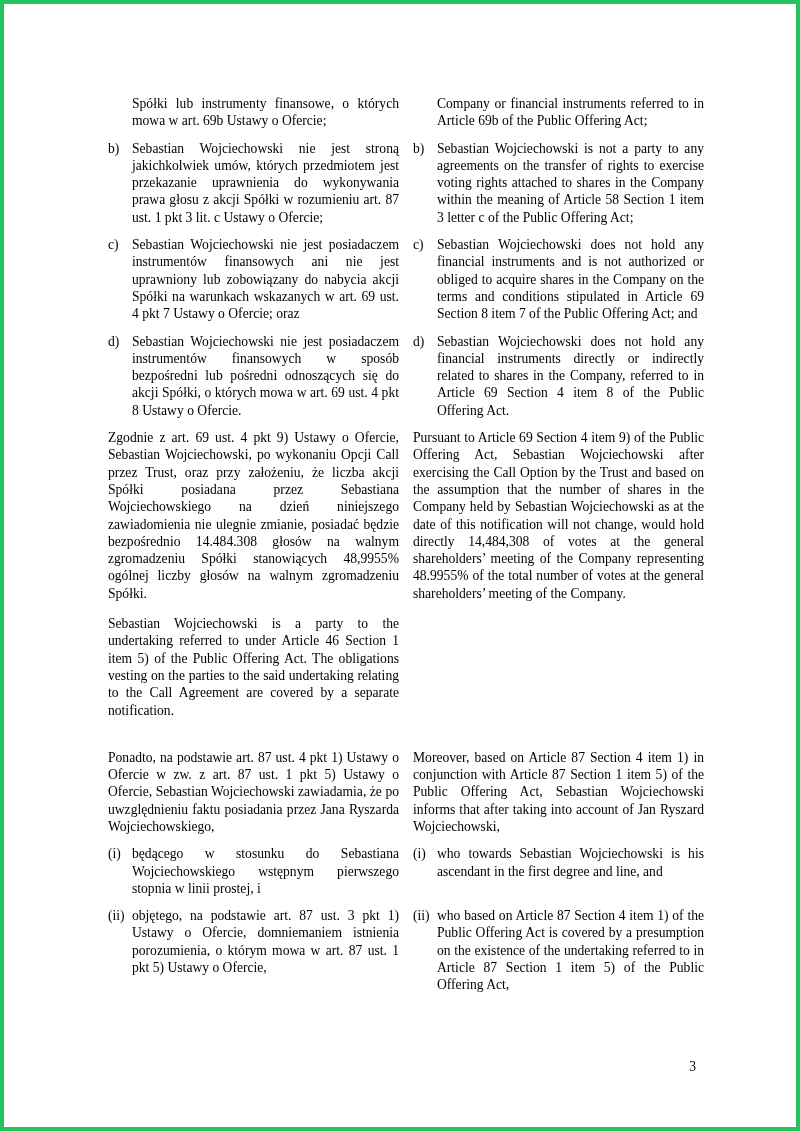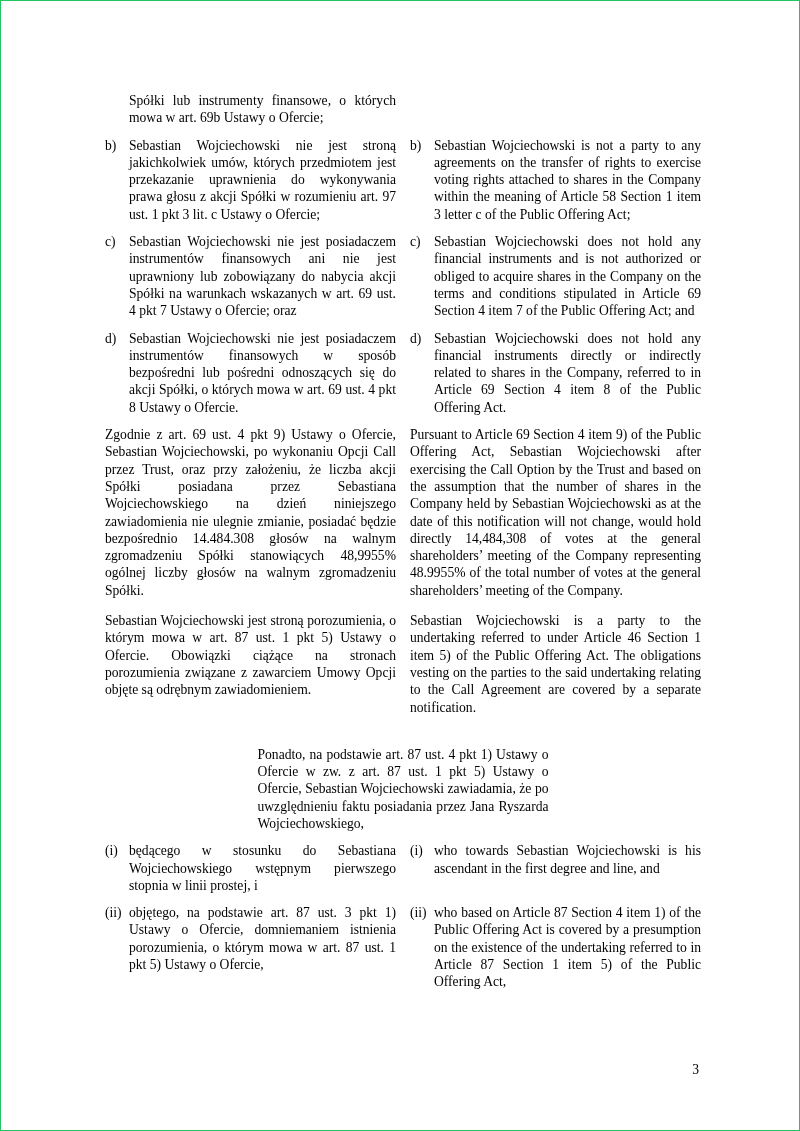--- a/index.html
+++ b/index.html
@@ -4,40 +4,40 @@
 <style>
   * { margin: 0; padding: 0; box-sizing: border-box; }
   html, body { background: #ffffff; }
   body { font-family: "Liberation Serif", "DejaVu Serif", serif; color: #000; }
 
   .page {
     position: relative;
     width: 800px;
     height: 1131px;
     background: #ffffff;
-    border: 1px solid #22c55e;
+    border: 4px solid #22c55e;
     overflow: hidden;
   }
 
   .content {
     position: absolute;
     left: 104px;
     top: 91px;
     width: 596px;
   }
 
   .row {
     display: flex;
     gap: 14px;
     margin-bottom: 10px;
     align-items: flex-start;
   }
   .row.mt-sm { margin-top: 0; }
   .row.mt-md { margin-top: 13px; }
-  .row.mt-lg { margin-top: 30px; justify-content: center; }
+  .row.mt-lg { margin-top: 30px; }
 
   .cell {
     width: 291px;
     flex: 0 0 291px;
     font-size: 13.6px;
     line-height: 17.3px;
     text-align: justify;
   }
 
   .cell.li { display: flex; }
@@ -63,67 +63,71 @@
 <body>
 
 <div class="page">
   <div class="content">
 
     <div class="row">
       <div class="cell li">
         <span class="marker"></span>
         <span class="t">Spółki lub instrumenty finansowe, o których mowa w art. 69b Ustawy o Ofercie;</span>
       </div>
+      <div class="cell li">
+        <span class="marker"></span>
+        <span class="t">Company or financial instruments referred to in Article 69b of the Public Offering Act;</span>
+      </div>
     </div>
 
     <div class="row">
       <div class="cell li">
         <span class="marker">b)</span>
-        <span class="t">Sebastian Wojciechowski nie jest stroną jakichkolwiek umów, których przedmiotem jest przekazanie uprawnienia do wykonywania prawa głosu z akcji Spółki w rozumieniu art. 97 ust. 1 pkt 3 lit. c Ustawy o Ofercie;</span>
+        <span class="t">Sebastian Wojciechowski nie jest stroną jakichkolwiek umów, których przedmiotem jest przekazanie uprawnienia do wykonywania prawa głosu z akcji Spółki w rozumieniu art. 87 ust. 1 pkt 3 lit. c Ustawy o Ofercie;</span>
       </div>
       <div class="cell li">
         <span class="marker">b)</span>
         <span class="t">Sebastian Wojciechowski is not a party to any agreements on the transfer of rights to exercise voting rights attached to shares in the Company within the meaning of Article 58 Section 1 item 3 letter c of the Public Offering Act;</span>
       </div>
     </div>
 
     <div class="row">
       <div class="cell li">
         <span class="marker">c)</span>
         <span class="t">Sebastian Wojciechowski nie jest posiadaczem instrumentów finansowych ani nie jest uprawniony lub zobowiązany do nabycia akcji Spółki na warunkach wskazanych w art. 69 ust. 4 pkt 7 Ustawy o Ofercie; oraz</span>
       </div>
       <div class="cell li">
         <span class="marker">c)</span>
-        <span class="t">Sebastian Wojciechowski does not hold any financial instruments and is not authorized or obliged to acquire shares in the Company on the terms and conditions stipulated in Article 69 Section 4 item 7 of the Public Offering Act; and</span>
+        <span class="t">Sebastian Wojciechowski does not hold any financial instruments and is not authorized or obliged to acquire shares in the Company on the terms and conditions stipulated in Article 69 Section 8 item 7 of the Public Offering Act; and</span>
       </div>
     </div>
 
     <div class="row">
       <div class="cell li">
         <span class="marker">d)</span>
         <span class="t">Sebastian Wojciechowski nie jest posiadaczem instrumentów finansowych w sposób bezpośredni lub pośredni odnoszących się do akcji Spółki, o których mowa w art. 69 ust. 4 pkt 8 Ustawy o Ofercie.</span>
       </div>
       <div class="cell li">
         <span class="marker">d)</span>
         <span class="t">Sebastian Wojciechowski does not hold any financial instruments directly or indirectly related to shares in the Company, referred to in Article 69 Section 4 item 8 of the Public Offering Act.</span>
       </div>
     </div>
 
     <div class="row mt-sm">
       <div class="cell para">Zgodnie z art. 69 ust. 4 pkt 9) Ustawy o Ofercie, Sebastian Wojciechowski, po wykonaniu Opcji Call przez Trust, oraz przy założeniu, że liczba akcji Spółki posiadana przez Sebastiana Wojciechowskiego na dzień niniejszego zawiadomienia nie ulegnie zmianie, posiadać będzie bezpośrednio 14.484.308 głosów na walnym zgromadzeniu Spółki stanowiących 48,9955% ogólnej liczby głosów na walnym zgromadzeniu Spółki.</div>
       <div class="cell para">Pursuant to Article 69 Section 4 item 9) of the Public Offering Act, Sebastian Wojciechowski after exercising the Call Option by the Trust and based on the assumption that the number of shares in the Company held by Sebastian Wojciechowski as at the date of this notification will not change, would hold directly 14,484,308 of votes at the general shareholders’ meeting of the Company representing 48.9955% of the total number of votes at the general shareholders’ meeting of the Company.</div>
     </div>
 
     <div class="row mt-md">
-      <div class="cell para">Sebastian Wojciechowski jest stroną porozumienia, o którym mowa w art. 87 ust. 1 pkt 5) Ustawy o Ofercie. Obowiązki ciążące na stronach porozumienia związane z zawarciem Umowy Opcji objęte są odrębnym zawiadomieniem.</div>
       <div class="cell para">Sebastian Wojciechowski is a party to the undertaking referred to under Article 46 Section 1 item 5) of the Public Offering Act. The obligations vesting on the parties to the said undertaking relating to the Call Agreement are covered by a separate notification.</div>
     </div>
 
     <div class="row mt-lg">
       <div class="cell para">Ponadto, na podstawie art. 87 ust. 4 pkt 1) Ustawy o Ofercie w zw. z art. 87 ust. 1 pkt 5) Ustawy o Ofercie, Sebastian Wojciechowski zawiadamia, że po uwzględnieniu faktu posiadania przez Jana Ryszarda Wojciechowskiego,</div>
+      <div class="cell para">Moreover, based on Article 87 Section 4 item 1) in conjunction with Article 87 Section 1 item 5) of the Public Offering Act, Sebastian Wojciechowski informs that after taking into account of Jan Ryszard Wojciechowski,</div>
     </div>
 
     <div class="row">
       <div class="cell li">
         <span class="marker">(i)</span>
         <span class="t">będącego w stosunku do Sebastiana Wojciechowskiego wstępnym pierwszego stopnia w linii prostej, i</span>
       </div>
       <div class="cell li">
         <span class="marker">(i)</span>
         <span class="t">who towards Sebastian Wojciechowski is his ascendant in the first degree and line, and</span>

